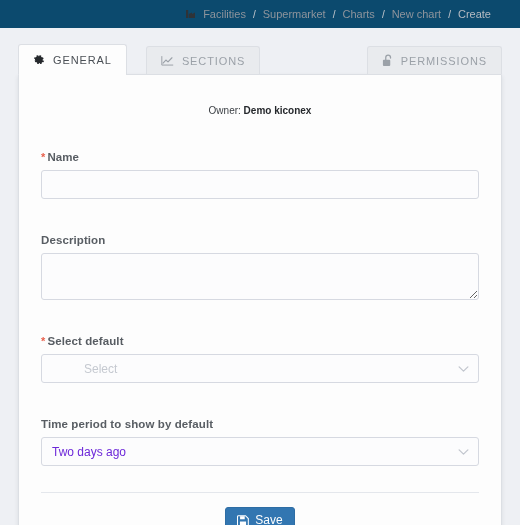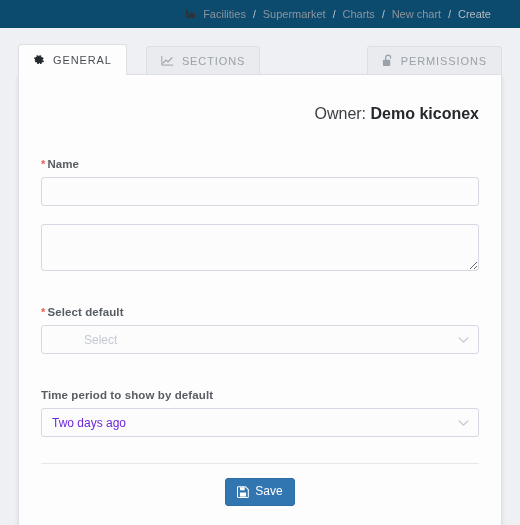--- a/index.html
+++ b/index.html
@@ -110,22 +110,22 @@
     border: 1px solid #dcdfe4;
     border-radius: 0 0 3px 3px;
     box-shadow: 0 2px 4px rgba(40,45,60,0.10);
     padding: 20px 22px 16px 22px;
     box-sizing: border-box;
     height: 455px;
     z-index: 2;
   }
 
   .owner-line {
-    text-align: right;
-    font-size: 16px;
+    text-align: center;
+    font-size: 10px;
     color: #35383d;
     margin: 10px 0 0 0;
     padding-left: 0;
   }
   .owner-line .owner-label { font-weight: normal; color: #3a3e43; }
   .owner-line .owner-value { font-weight: bold; color: #25282c; }
 
   .field { margin-top: 18px; }
   .field-label {
     font-size: 11.5px;
@@ -288,20 +288,23 @@
   </div>
 
   <div class="field">
     <div class="field-label">
       <span class="req">*</span><span>Name</span>
     </div>
     <input class="text-input" type="text" placeholder="" style="">
   </div>
 
   <div class="field">
+    <div class="field-label">
+      <span>Description</span>
+    </div>
     <textarea class="textarea" placeholder="" style=""></textarea>
   </div>
 
   <div class="field">
     <div class="field-label">
       <span class="req">*</span><span>Select default</span>
     </div>
     <div class="select-box">
       <span class="select-value placeholder">Select</span>
       <span class="chev">

